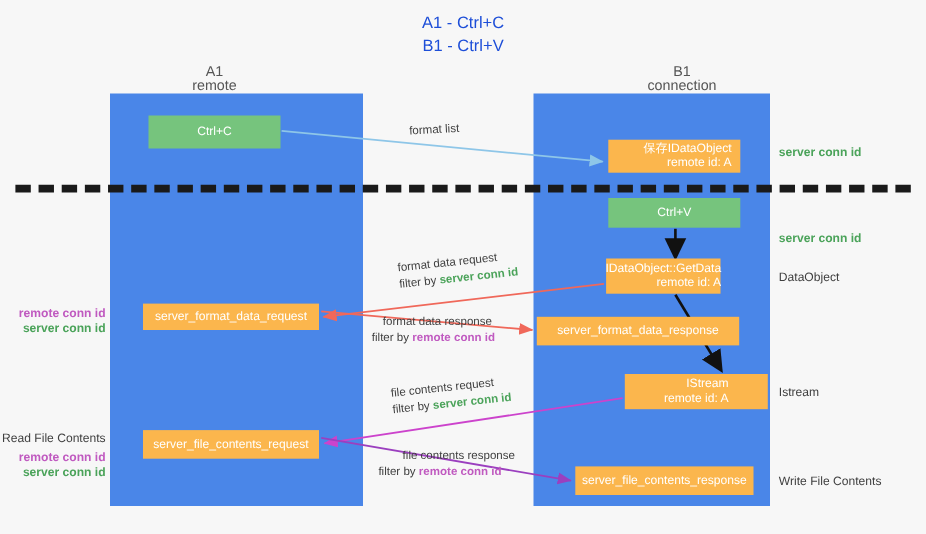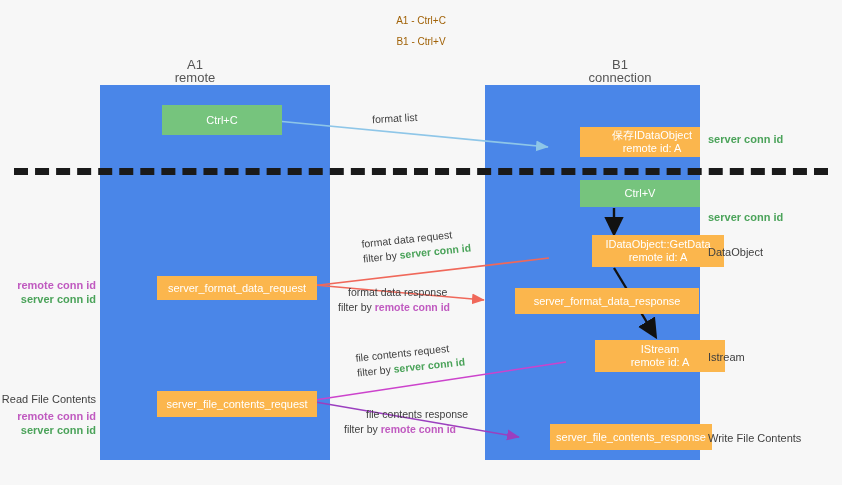--- a/index.html
+++ b/index.html
@@ -12,22 +12,22 @@
     color:#404040;
   }
   #stage{position:absolute;left:0;top:0;width:842px;height:485px;}
 
   .abs{position:absolute;}
 
   
   #title{
     left:0;top:10px;width:842px;
     text-align:center;
-    font-size:10px;line-height:21px;
-    color:#a16207;
+    font-size:15px;line-height:21px;
+    color:#1d4ed8;
   }
 
   
   .lane-head{
     text-align:center;font-size:13px;line-height:13px;color:#555;
   }
   #head-a1{left:120px;top:58px;width:150px;}
   #head-b1{left:545px;top:58px;width:150px;}
 
   
@@ -38,33 +38,32 @@
   
   #divider{
     left:14px;top:168px;width:814px;height:0;
     border-top:7px dashed #1a1a1a;
   }
 
   
   .box{
     box-sizing:border-box;
     display:flex;align-items:center;justify-content:center;
-    text-align:center;
+    text-align:right;
     color:#ffffff;
     font-size:11px;line-height:13px;
     padding:2px 4px;
-    margin-left:27px;
   }
   .green{background:#76c47d;}
   .orange{background:#fbb64d;}
 
   #box-ctrlc{left:135px;top:105px;width:120px;height:30px;}
   #box-save-idataobject{left:553px;top:127px;width:120px;height:30px;padding-left:28px;}
   #box-ctrlv{left:553px;top:180px;width:120px;height:27px;}
-  #box-getdata{left:565px;top:235px;width:132px;height:32px;}
+  #box-getdata{left:551px;top:235px;width:104px;height:32px;}
   #box-fmt-req{left:130px;top:276px;width:160px;height:24px;}
   #box-fmt-resp{left:488px;top:288px;width:184px;height:26px;}
   #box-istream{left:568px;top:340px;width:130px;height:32px;}
   #box-file-req{left:130px;top:391px;width:160px;height:26px;}
   #box-file-resp{left:523px;top:424px;width:162px;height:26px;}
 
   
   .right-note{font-size:11px;line-height:14px;}
   .green-txt{color:#4ba35a;font-weight:bold;}
   .purple-txt{color:#c05ac0;font-weight:bold;}

